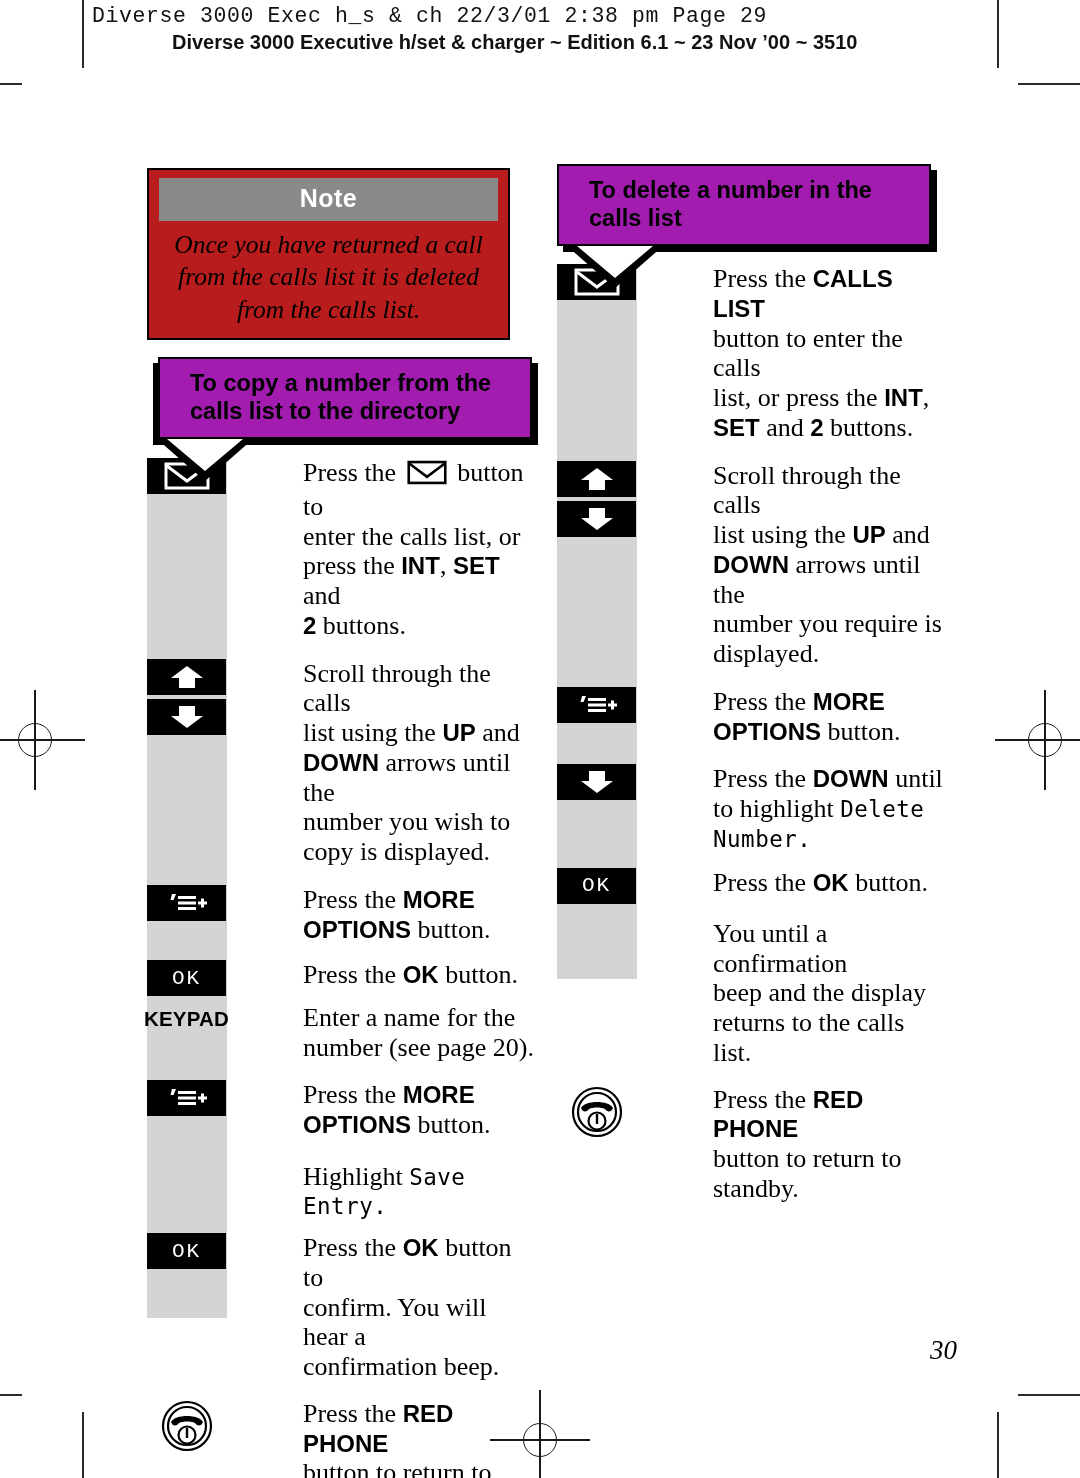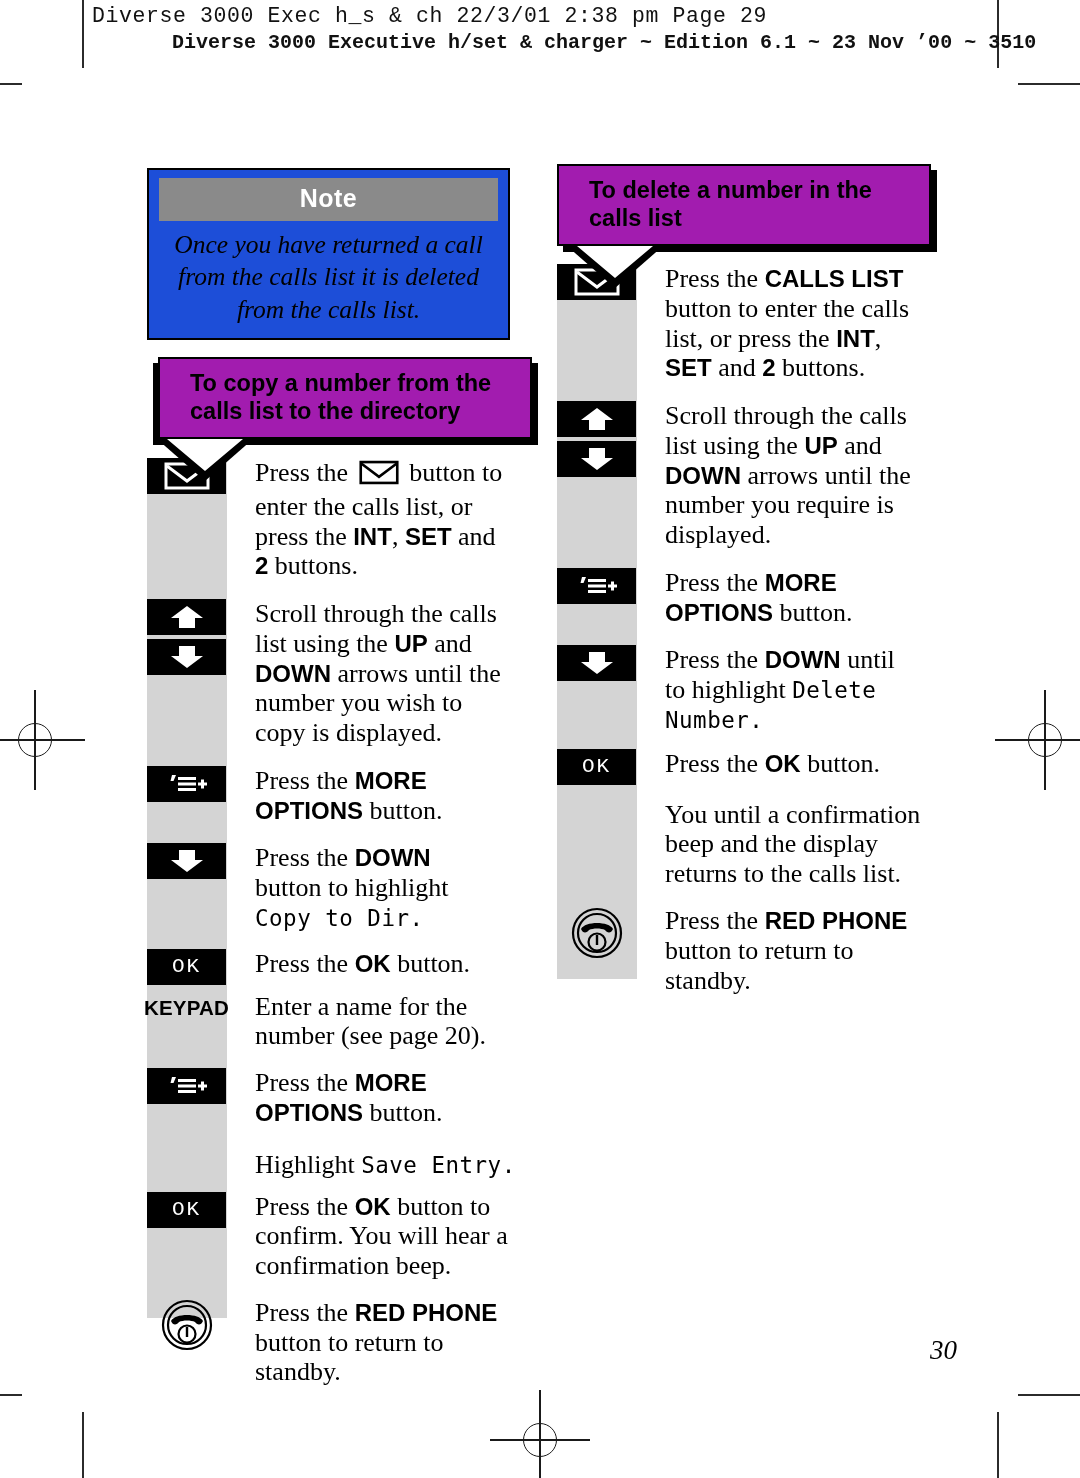--- a/index.html
+++ b/index.html
@@ -54,34 +54,34 @@
     left: 92px; top: 4px;
     font-family: "Liberation Mono", "DejaVu Sans Mono", monospace;
     font-size: 21.5px;
     letter-spacing: 0.6px;
     white-space: nowrap;
     color: #111;
   }
   .hdr-sans {
     position: absolute;
     left: 172px; top: 31px;
-    font-family: Liberation Mono, monospace;
+    font-family: Liberation Sans, sans-serif;
     font-size: 20px;
     font-weight: 600;
     white-space: nowrap;
     color: #111;
   }
 
   
   .note-box {
     position: absolute;
     left: 147px; top: 168px;
     width: 363px;
     border: 2.5px solid #000;
-    background: #1d4ed8;
+    background: #b91c1c;
     box-sizing: border-box;
   }
   .note-title {
     background: #8a8a8a;
     color: #fff;
     text-align: center;
     font-family: "Liberation Sans", sans-serif;
     font-weight: bold;
     font-size: 25px;
     letter-spacing: 0.5px;
@@ -131,20 +131,21 @@
     position: absolute;
     left: 0; top: 0;
     width: 80px;
     background: #d4d4d4;
   }
   .row {
     position: relative;
     display: flex;
     align-items: flex-start;
     min-height: 10px;
+    gap: 48px;
   }
   .icon-cell {
     width: 80px;
     flex: 0 0 80px;
     position: relative;
     z-index: 2;
   }
   .text-cell {
     flex: 1 1 auto;
     padding-left: 28px;
@@ -297,34 +298,20 @@
           <rect x="35" y="7.5" width="3" height="9" fill="#fff"></rect>
         </svg>
       </div>
     </div>
     <div class="text-cell">
       <span>Press the </span><b>MORE</b><br>
       <b>OPTIONS</b><span> button.</span>
     </div>
   </div>
 
-  <div class="row" style="margin-top:18px;">
-    <div class="icon-cell">
-      <div class="key">
-        <svg width="40" height="26" viewBox="0 0 40 26">
-            <polygon points="20,24 36,12 28,12 28,2 12,2 12,12 4,12" fill="#fff"></polygon>
-          </svg>
-      </div>
-    </div>
-    <div class="text-cell">
-      <span>Press the </span><b>DOWN</b><br>
-      <span>button to highlight</span><br>
-      <span class="lcd">Copy to Dir.</span>
-    </div>
-  </div>
 
   <div class="row" style="margin-top:16px;">
     <div class="icon-cell">
       <div class="key">
         <span class="key-ok">OK</span>
       </div>
     </div>
     <div class="text-cell">
       <span>Press the </span><b>OK</b><span> button.</span>
     </div>

